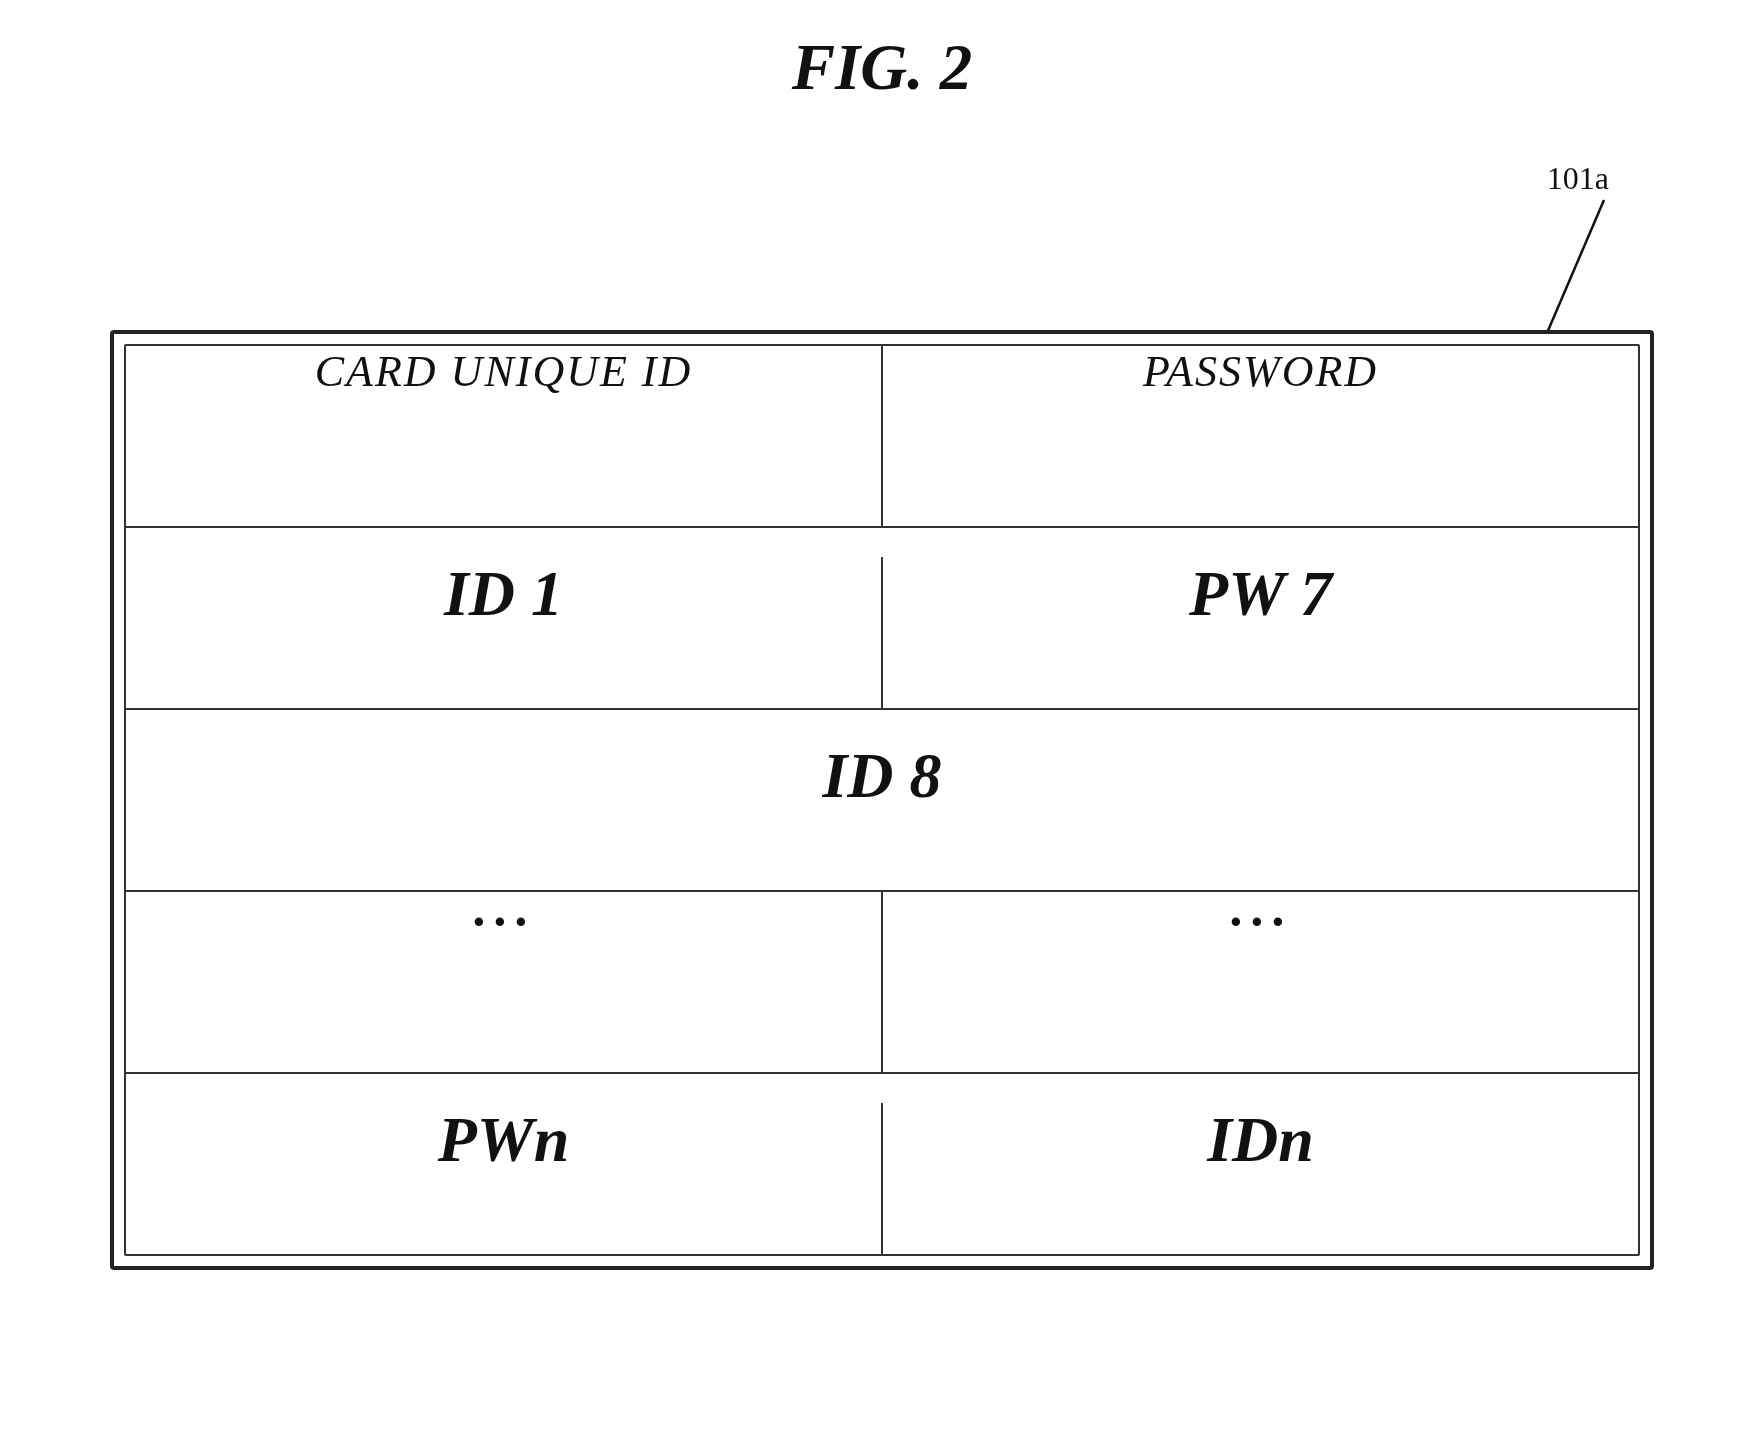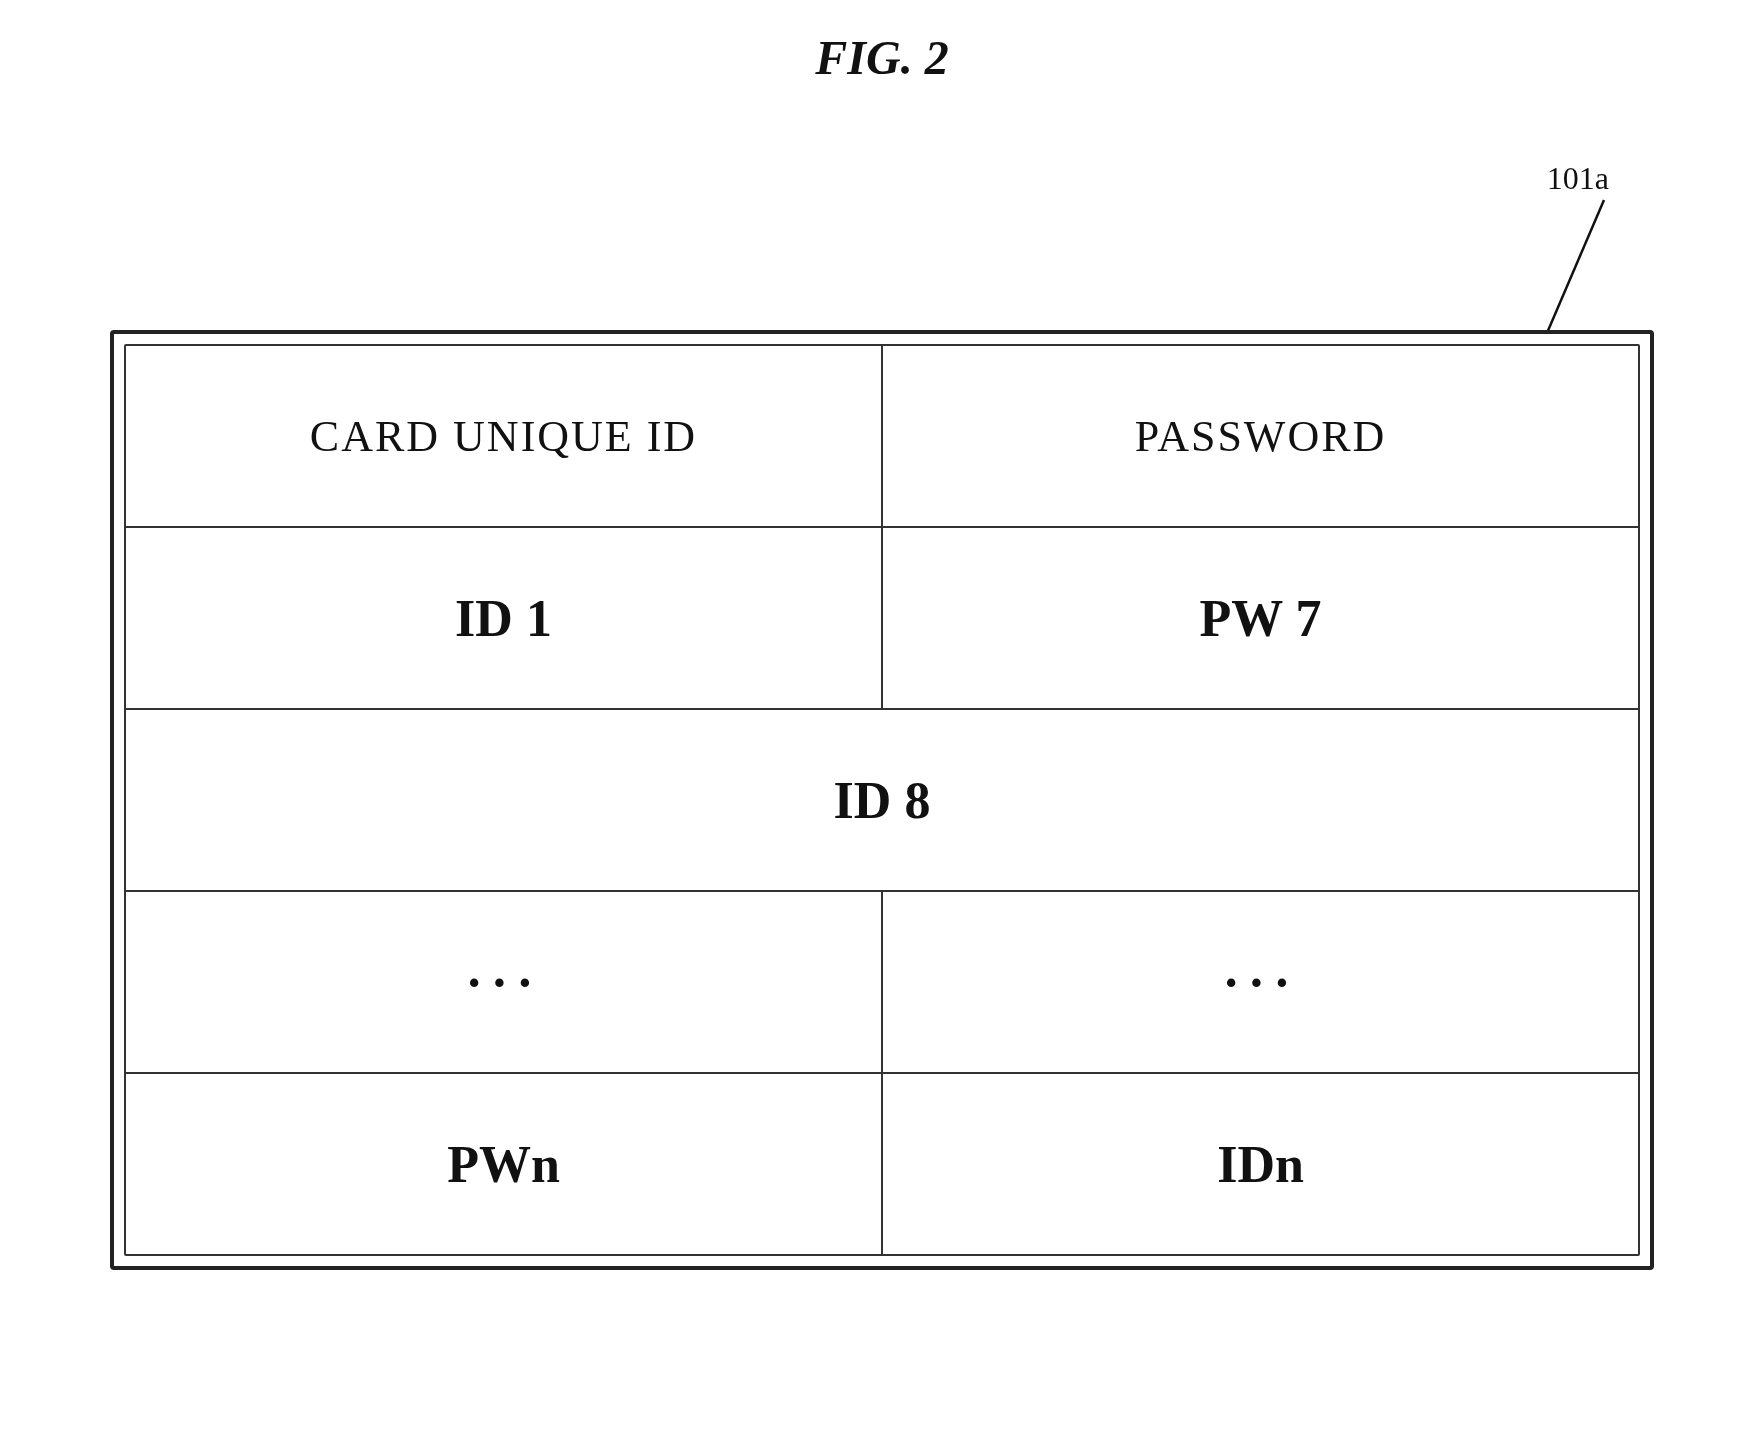--- a/index.html
+++ b/index.html
@@ -22,21 +22,21 @@
       height: 1430px;
       position: relative;
       background: #ffffff;
     }
 
     .figure-title {
       position: absolute;
       top: 30px;
       left: 50%;
       transform: translateX(-50%);
-      font-size: 48px;
+      font-size: 65px;
       font-style: italic;
       font-weight: bold;
       color: #111111;
       white-space: nowrap;
     }
 
     .reference-label {
       position: absolute;
       top: 160px;
       right: 155px;
@@ -78,41 +78,43 @@
       border-bottom: 2px solid #333333;
     }
 
     .table-row:last-child {
       border-bottom: none;
     }
 
     .table-cell {
       flex: 1;
       display: flex;
-      align-items: center;
+      align-items: flex-start;
       justify-content: center;
       border-right: 2px solid #333333;
       font-size: 46px;
       color: #111111;
       position: relative;
+      font-style: italic;
     }
 
     .table-cell:last-child {
       border-right: none;
     }
 
     .header-cell {
       font-size: 44px;
       font-weight: normal;
       letter-spacing: 2px;
     }
 
     .data-cell {
-      font-size: 52px;
+      font-size: 64px;
       font-weight: bold;
+      margin-top: 29px;
     }
 
     .ellipsis-cell {
       font-size: 52px;
       font-weight: bold;
       letter-spacing: 8px;
     }
   </style>
 </head>
 <body>

